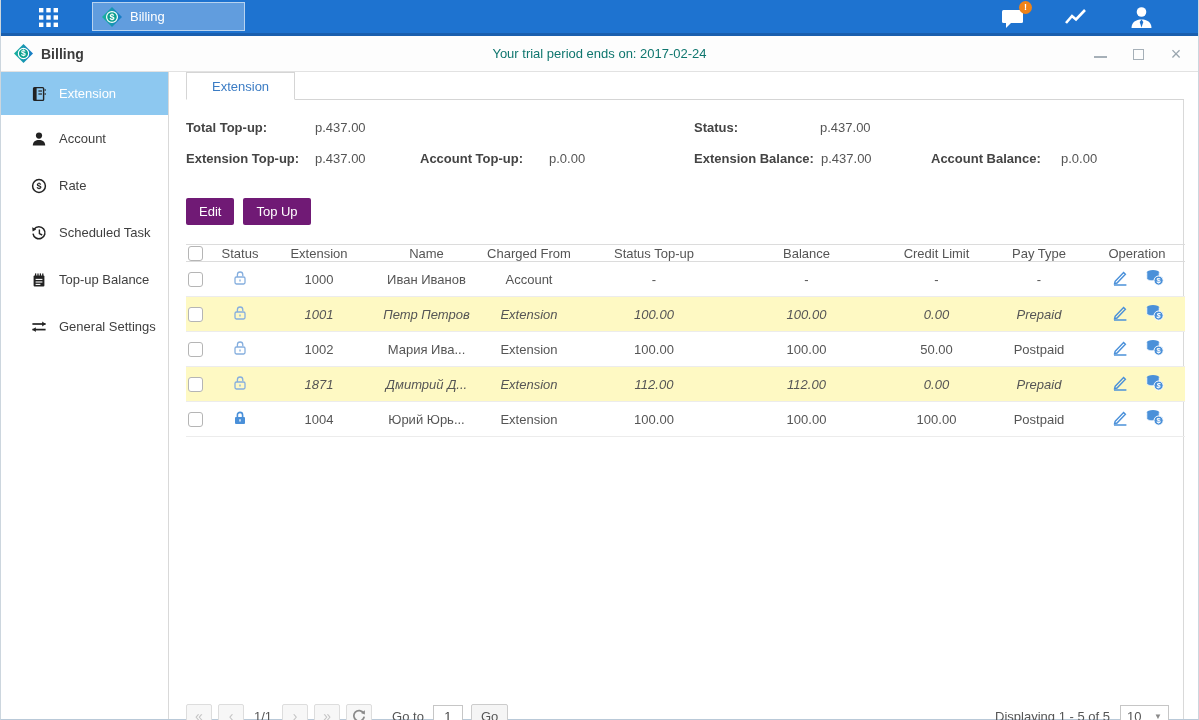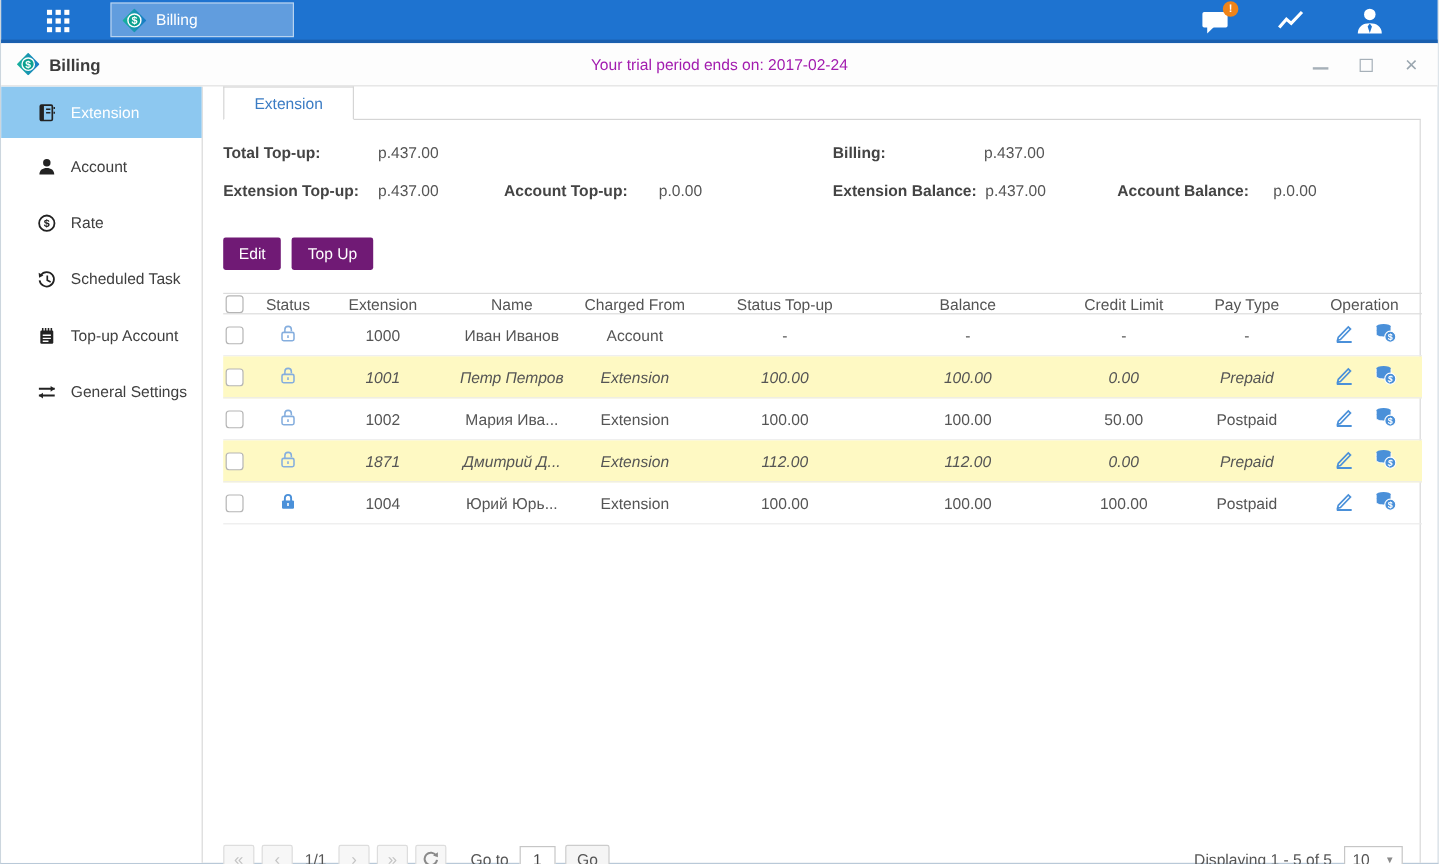--- a/index.html
+++ b/index.html
@@ -11,21 +11,21 @@
   .grid-btn { margin:8px 0 0 38px; cursor:pointer; }
   .app-tab { margin-left:34px; margin-top:2px; height:29px; width:153px; background:rgba(255,255,255,0.30); border:1px solid rgba(255,255,255,0.55); display:flex; align-items:center; gap:8px; padding-left:9px; color:#fff; font-size:13px; cursor:pointer; }
   .nav-right { position:absolute; right:42px; top:4px; display:flex; gap:34px; align-items:center; }
   .nav-icon { position:relative; cursor:pointer; width:30px; height:28px; display:flex; align-items:center; justify-content:center; }
   .nav-badge { position:absolute; top:-3px; right:-4px; width:13px; height:13px; background:#ef8318; border-radius:50%; color:#fff; font-size:9px; font-weight:bold; text-align:center; line-height:13px; }
 
   
   .titlebar { height:36px; background:#fdfdfd; border-bottom:1px solid #e2e2e2; position:relative; display:flex; align-items:center; flex:none; }
   .titlebar .diamond { margin-left:13px; }
   .win-title { margin-left:8px; font-size:14px; font-weight:bold; color:#3c3c3c; }
-  .trial { position:absolute; left:50%; transform:translateX(-50%); color:#a21caf; font-size:13px; white-space:nowrap; }
+  .trial { position:absolute; left:50%; transform:translateX(-50%); color:#0f766e; font-size:13px; white-space:nowrap; }
   .win-controls { position:absolute; right:14px; top:0; height:36px; display:flex; align-items:center; gap:22px; }
   .wc { color:#9aa6af; cursor:pointer; display:flex; align-items:center; justify-content:center; width:16px; height:16px; }
   .wc-min { width:13px; height:2px; background:#a6b0b8; margin-top:6px; }
   .wc-max { width:11px; height:11px; border:1px solid #a6b0b8; }
   .wc-close { font-size:18px; line-height:14px; color:#9aa6af; }
 
   
   .body { flex:1; display:flex; min-height:0; }
   .sidebar { width:168px; background:#fff; border-right:1px solid #d9d9d9; flex:none; }
   .side-item { height:47px; display:flex; align-items:center; gap:12px; padding-left:30px; font-size:13px; color:#3f3f3f; cursor:pointer; }
@@ -226,21 +226,21 @@
             <rect x="2.6" y="3.4" width="10.8" height="11" rx="1" fill="#222"></rect>
             <line x1="4.6" y1="1.4" x2="4.6" y2="4" stroke="#222" stroke-width="1.3"></line>
             <line x1="7" y1="1.4" x2="7" y2="4" stroke="#222" stroke-width="1.3"></line>
             <line x1="9.4" y1="1.4" x2="9.4" y2="4" stroke="#222" stroke-width="1.3"></line>
             <line x1="11.8" y1="1.4" x2="11.8" y2="4" stroke="#222" stroke-width="1.3"></line>
             <line x1="4.6" y1="7.4" x2="11.4" y2="7.4" stroke="#fff" stroke-width="1.1"></line>
             <line x1="4.6" y1="10" x2="11.4" y2="10" stroke="#fff" stroke-width="1.1"></line>
             <line x1="4.6" y1="12.4" x2="9.4" y2="12.4" stroke="#fff" stroke-width="1.1"></line>
           </svg>
         </span>
-        <span>Top-up Account</span>
+        <span>Top-up Balance</span>
       </div>
       <div class="side-item">
         <span style="display:flex;">
           <svg width="16" height="16" viewBox="0 0 16 16">
             <line x1="1.4" y1="5" x2="14.6" y2="5" stroke="#222" stroke-width="1.7"></line>
             <line x1="1.4" y1="10.6" x2="14.6" y2="10.6" stroke="#222" stroke-width="1.7"></line>
             <polygon points="14.6,5 11.2,2.6 11.2,7.4" fill="#222"></polygon>
             <polygon points="1.4,10.6 4.8,8.2 4.8,13" fill="#222"></polygon>
           </svg>
         </span>
@@ -252,21 +252,21 @@
       <div class="tabstrip">
         <span class="tab">Extension</span>
       </div>
 
       <div class="panel">
       <div class="panel-inner">
 
         <div class="summary">
           <span class="lab" style="left:0;   top:2px;text-align:center;">Total Top-up:</span>
           <span class="val" style="left:129px;top:2px;">p.437.00</span>
-          <span class="lab" style="left:508px;top:2px;">Billing:</span>
+          <span class="lab" style="left:508px;top:2px;">Status:</span>
           <span class="val" style="left:634px;top:2px;">p.437.00</span>
 
           <span class="lab" style="left:0;   top:33px;">Extension Top-up:</span>
           <span class="val" style="left:129px;top:33px;">p.437.00</span>
           <span class="lab" style="left:234px;top:33px;">Account Top-up:</span>
           <span class="val" style="left:363px;top:33px;">p.0.00</span>
           <span class="lab" style="left:508px;top:33px;">Extension Balance:</span>
           <span class="val" style="left:635px;top:33px;">p.437.00</span>
           <span class="lab" style="left:745px;top:33px;">Account Balance:</span>
           <span class="val" style="left:875px;top:33px;">p.0.00</span>

